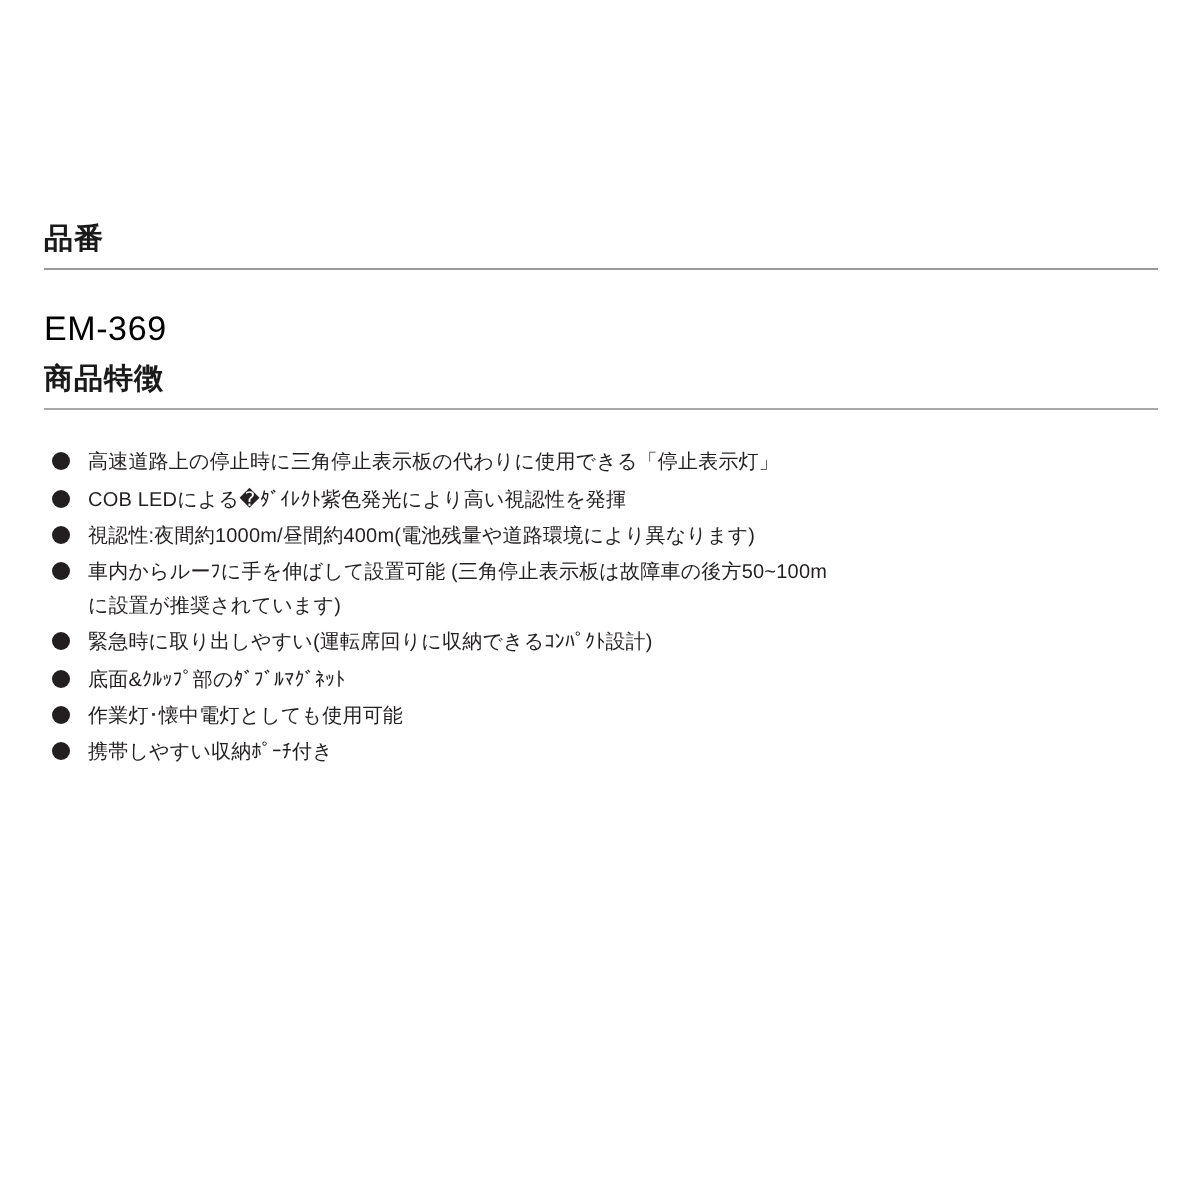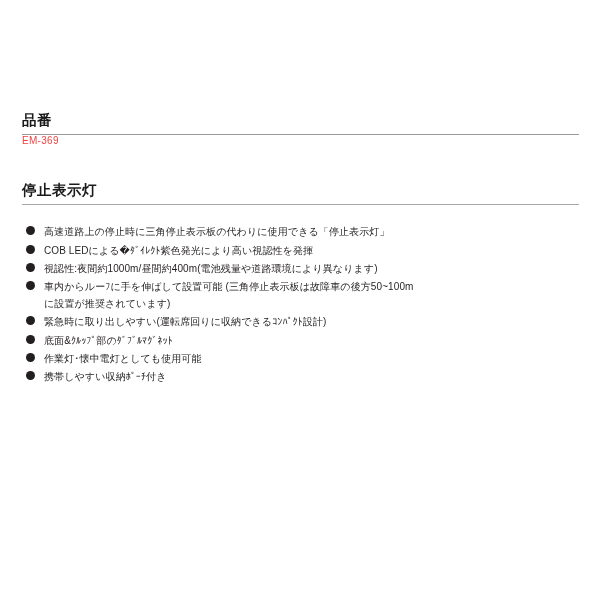--- a/index.html
+++ b/index.html
@@ -40,22 +40,23 @@
     background: #a8a8a8;
   }
   
   .block-model {
     position: absolute;
     left: 22px;
     top: 112px;
     width: 557px;
   }
   .model-value {
-    font-size: 10px;
-    color: #ef4444;
+    font-size: 17px;
+    color: #000000;
+    margin-top: 20px;
     letter-spacing: 0.3px;
   }
   
   .block-features {
     position: absolute;
     left: 22px;
     top: 182px;
     width: 557px;
   }
   .feature-list {
@@ -95,21 +96,21 @@
 
 <div class="page">
 
   <div class="block-model section">
     <div class="section-heading">品番</div>
     <div class="rule"></div>
     <div class="model-value">EM-369</div>
   </div>
 
   <div class="block-features section">
-    <div class="section-heading">停止表示灯</div>
+    <div class="section-heading">商品特徴</div>
     <div class="rule thin"></div>
     <ul class="feature-list">
       <li>
         <span class="bullet"></span>
         <span class="feature-text">高速道路上の停止時に三角停止表示板の代わりに使用できる「停止表示灯」</span>
       </li>
       <li>
         <span class="bullet"></span>
         <span class="feature-text">COB LEDによる�​ﾀﾞｲﾚｸﾄ紫色発光により高い視認性を発揮</span>
       </li>

